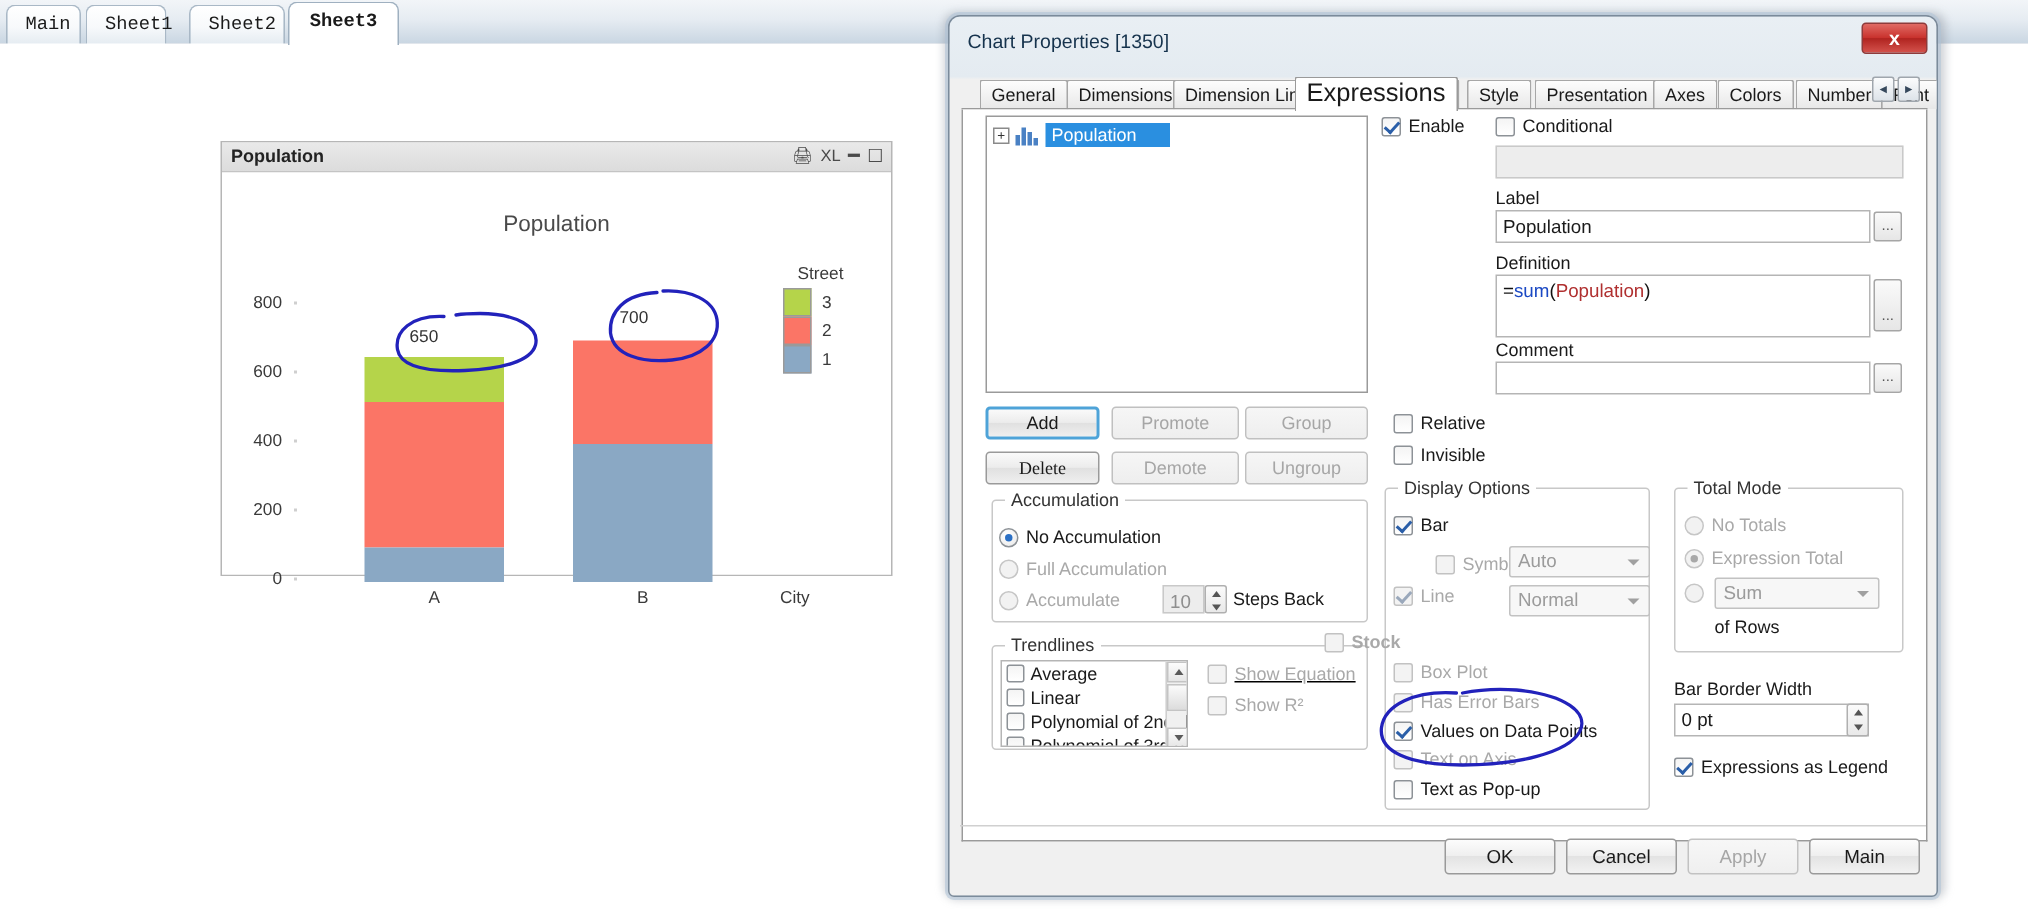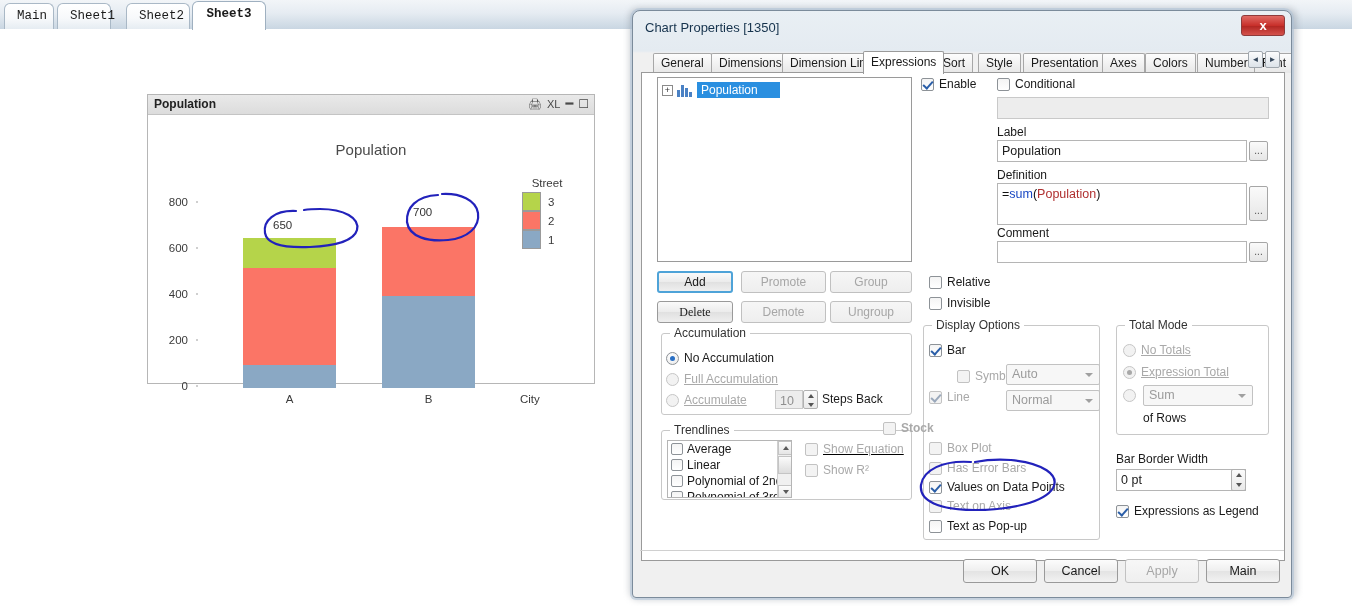--- a/index.html
+++ b/index.html
@@ -94,21 +94,21 @@
   }
   #dlgtabs { position:absolute; left:8px; top:40px; width:644px; height:22px; }
   .ptab {
     position:absolute; top:2px; height:20px; line-height:18px; padding:0 7px;
     background:linear-gradient(to bottom,#fdfdfd,#e7e7e7);
     border:1px solid #a7a7a7; border-bottom:none; border-radius:2px 2px 0 0;
     font-size:12px; color:#1a1a1a; white-space:nowrap; cursor:pointer;
   }
   .ptab.active {
     background:#ffffff; top:0; height:23px; line-height:20px; z-index:4;
-    border-color:#9a9a9a; font-size:12px;text-align:center;
+    border-color:#9a9a9a; font-size:17px;text-align:center;
   }
   .navarrow {
     position:absolute; top:3px; width:15px; height:17px;
     border:1px solid #9fa6ad; border-radius:2px;
     background:linear-gradient(to bottom,#fbfcfd,#dde3e9);
     font-size:8px; color:#36485c; text-align:center; line-height:15px; cursor:pointer;
   }
   #tabline { position:absolute; left:8px; top:61px; width:644px; height:1px; background:#9a9a9a; }
   #panelbg {
     position:absolute; left:8px; top:62px; width:644px; height:488px;
@@ -168,21 +168,21 @@
     background:radial-gradient(circle at 40% 35%,#ffffff,#e8e8e8);
     position:relative; flex:none; cursor:pointer;
   }
   .radbox.sel::after {
     content:""; position:absolute; left:3px; top:3px; width:5px; height:5px;
     border-radius:50%; background:#2a6fc4;
   }
   .radbox.dis { border-color:#c6c6c6; background:#f2f2f2; }
   .radbox.dis.sel::after { background:#a8a8a8; }
   .radlab { margin-left:5px; font-size:12px; color:#1a1a1a; white-space:nowrap; }
-  .radlab.dis { color:#a9a9a9;text-decoration:underline; }
+  .radlab.dis { color:#a9a9a9; }
 
   .tfield {
     position:absolute; border:1px solid #b5b5b5; background:#fff;
     font-size:12.5px; color:#1a1a1a; padding:2px 4px; line-height:16px;
   }
   .tfield.dis { background:#ededed; border-color:#c9c9c9; }
   .ellbtn {
     position:absolute; width:19px; border:1px solid #a6a6a6; border-radius:2px;
     background:linear-gradient(to bottom,#fafafa,#e6e6e6);
     font-size:10px; color:#555; text-align:center; cursor:pointer;

